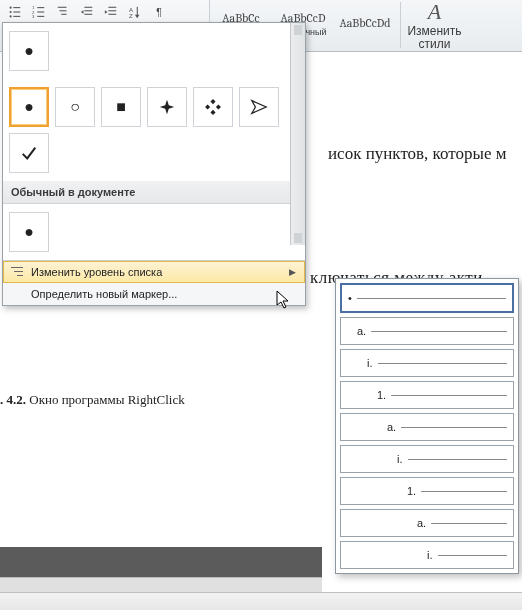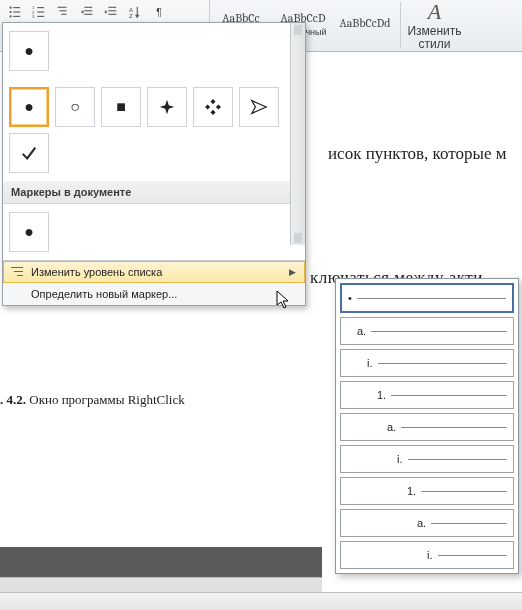--- a/index.html
+++ b/index.html
@@ -382,21 +382,21 @@
           <polygon points="2,3 18,10 2,17 6,10" fill="none" stroke="#222" stroke-width="1.4"></polygon>
         </svg>
     </div>
     <div class="bullet-cell">
       <svg viewBox="0 0 20 20">
           <polyline points="3,11 8,16 17,4" fill="none" stroke="#222" stroke-width="2.2"></polyline>
         </svg>
     </div>
   </div>
 
-  <div class="dd-section-title">Маркеры в документе</div>
+  <div class="dd-section-title">Обычный в документе</div>
   <div class="dd-body">
     <div class="bullet-cell">●</div>
   </div>
 
   <div class="dd-menu">
     <div class="dd-menu-item hover">
       <span class="menu-icon">
         <svg viewBox="0 0 16 16">
             <rect x="1" y="3" width="12" height="1" fill="#666"></rect>
             <rect x="4" y="7" width="9" height="1" fill="#666"></rect>

